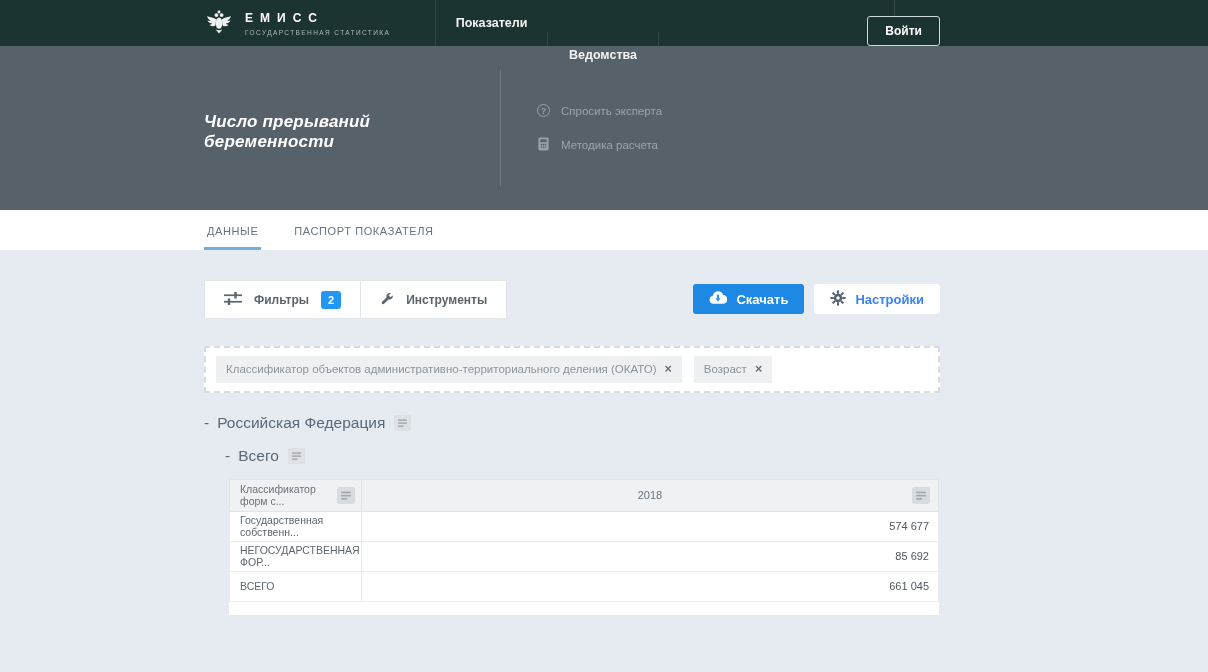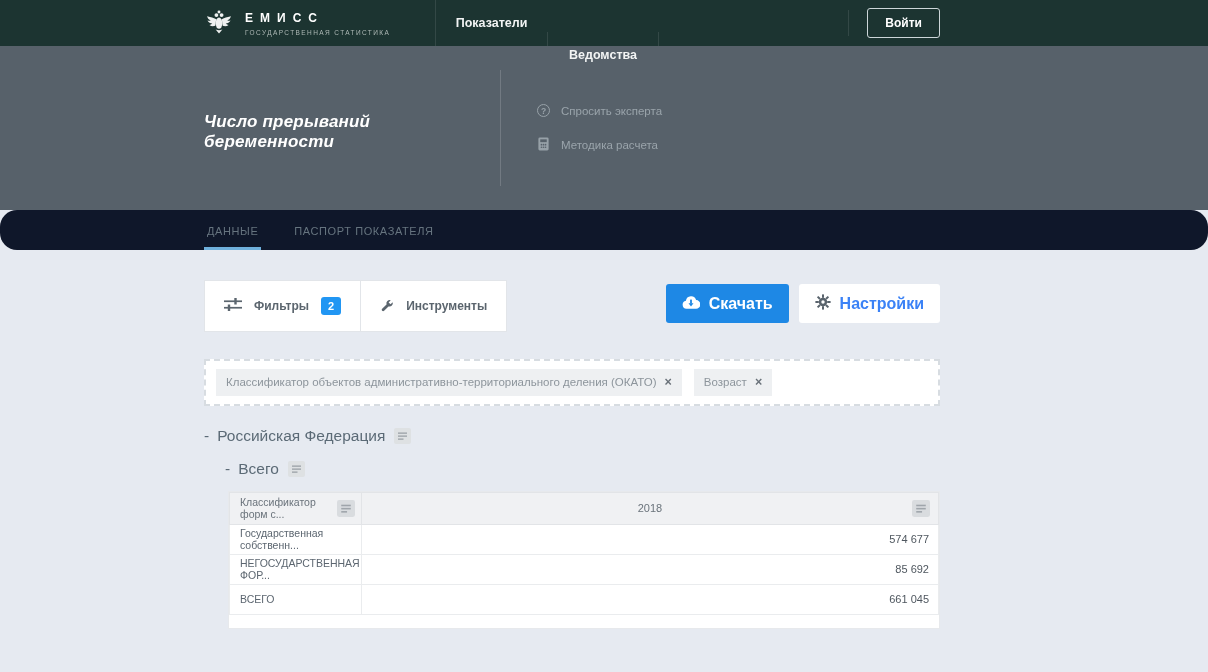--- a/index.html
+++ b/index.html
@@ -9,58 +9,58 @@
   
   .navbar { height:46px; background:#1c3431; }
   .nav-inner { width:736px; margin-left:204px; height:100%; position:relative; display:flex; align-items:center; }
   .logo { display:flex; align-items:center; gap:11px; cursor:pointer; }
   .logo-text .logo-title { color:#fff; font-size:12px; font-weight:700; letter-spacing:7px; line-height:15px; }
   .logo-text .logo-sub { color:#aeb9b6; font-size:6.5px; letter-spacing:1.4px; margin-top:3px; }
   .nav-menu { position:absolute; left:223px; top:0; height:46px; display:flex;padding-left:8px; }
   .nav-item { width:112px; text-align:center; line-height:46px; color:#f2f4f4; font-size:12.5px; font-weight:700;
               border-left:1px solid rgba(255,255,255,0.10); cursor:pointer; }
   .nav-item:last-child { border-right:1px solid rgba(255,255,255,0.10);margin-top:32px; }
-  .nav-right { position:absolute; right:0; top:0; height:46px; display:flex; align-items:center; }
+  .nav-right { position:absolute; right:0; top:0; height:46px; display:flex; align-items:center;flex-direction:column; }
   .nav-right .vdiv { width:1px; height:26px; background:rgba(255,255,255,0.10); margin-right:18px; }
   .login-btn { border:1px solid #cdd6d9; border-radius:3px; background:transparent; color:#fff;
                font-family:inherit; font-size:12px; font-weight:700; padding:7px 17px; cursor:pointer; }
 
   
   .hero { height:164px; background:#57616a; display:flex; padding-left:204px; }
   .hero-left { width:296px; padding-top:66px;font-style:italic; }
   .hero-title { color:#fff; font-size:17px; font-weight:600; letter-spacing:.2px; }
   .hero-divider { width:1px; background:rgba(255,255,255,0.16); margin:24px 0 24px 0; }
   .hero-links { padding:58px 0 0 36px; }
   .hero-link { display:flex; align-items:center; gap:11px; color:#9aa4ab; font-size:11.5px; margin-bottom:20px; cursor:pointer; }
   .q-icon { width:13px; height:13px; border:1.3px solid #97a1a8; border-radius:50%; display:inline-flex;
             align-items:center; justify-content:center; color:#97a1a8; font-size:8.5px; font-weight:700; }
   .q-icon::after { content:"?"; }
 
   
-  .tabbar { height:40px; background:#0f172a; display:flex; align-items:stretch; padding-left:204px;border-radius:17px; }
+  .tabbar { height:40px; background:#ffffff; display:flex; align-items:stretch; padding-left:204px; }
   .tab { position:relative; padding:15px 3px 0 3px; margin-right:30px; color:#66747f; font-size:11px;
          letter-spacing:.6px; cursor:pointer; }
   .tab.active::after { content:""; position:absolute; left:0; right:0; bottom:0; height:3px; background:#6fb0dc; }
   .published { display:flex; align-items:center; padding-top:14px; margin-left:32px; }
   .published-label { color:#66747f; font-size:10.5px; letter-spacing:.5px; }
   .published-value { color:#8c969e; font-size:11px; margin-left:6px; cursor:pointer; }
 
   
   .content { padding:0 268px 0 204px; }
 
   .toolbar-row { margin-top:30px; display:flex; justify-content:space-between; align-items:flex-start; }
   .filter-group { display:flex; background:#fff; border:1px solid #e2e5e9; }
-  .fg-btn { height:50px; display:flex; align-items:center; gap:12px; padding:12px 19px;
+  .fg-btn { height:37px; display:flex; align-items:center; gap:12px; padding:12px 19px;
             font-size:12px; font-weight:700; color:#5b656e; cursor:pointer; background:#fff; border:none; font-family:inherit;text-align:center; }
   .fg-btn + .fg-btn { border-left:1px solid #e2e5e9; }
   .badge { background:#2196f3; color:#fff; font-size:11px; font-weight:700; padding:3px 7px; border-radius:3px; }
 
   .action-buttons { display:flex; gap:10px; margin-top:4px; }
-  .btn { height:39px; border:none; border-radius:3px; display:inline-flex; align-items:center; gap:9px;
-         padding:0 16px; font-family:inherit; font-size:16px; font-weight:700; cursor:pointer; }
+  .btn { height:30px; border:none; border-radius:3px; display:inline-flex; align-items:center; gap:9px;
+         padding:0 16px; font-family:inherit; font-size:13px; font-weight:700; cursor:pointer; }
   .btn-download { background:#1e88e5; color:#fff; }
   .btn-chart { background:#4b5157; color:#fff; }
   .btn-settings { background:#fff; color:#3b82f6; }
 
   .chips-box { margin-top:27px; background:#fff; border:2px dashed #d7dce1; padding:8px 10px; display:flex; gap:12px;text-align:center; }
   .chip { background:#eef0f2; color:#8d959c; font-size:11.5px; padding:7px 10px; display:inline-flex;
           align-items:center; gap:8px; cursor:pointer; }
   .chip-x { color:#697179; font-weight:700; font-size:12.5px; line-height:1; cursor:pointer; }
 
   .tree-node { display:flex; align-items:center; color:#5b6a76; font-size:15.5px; cursor:pointer; }

